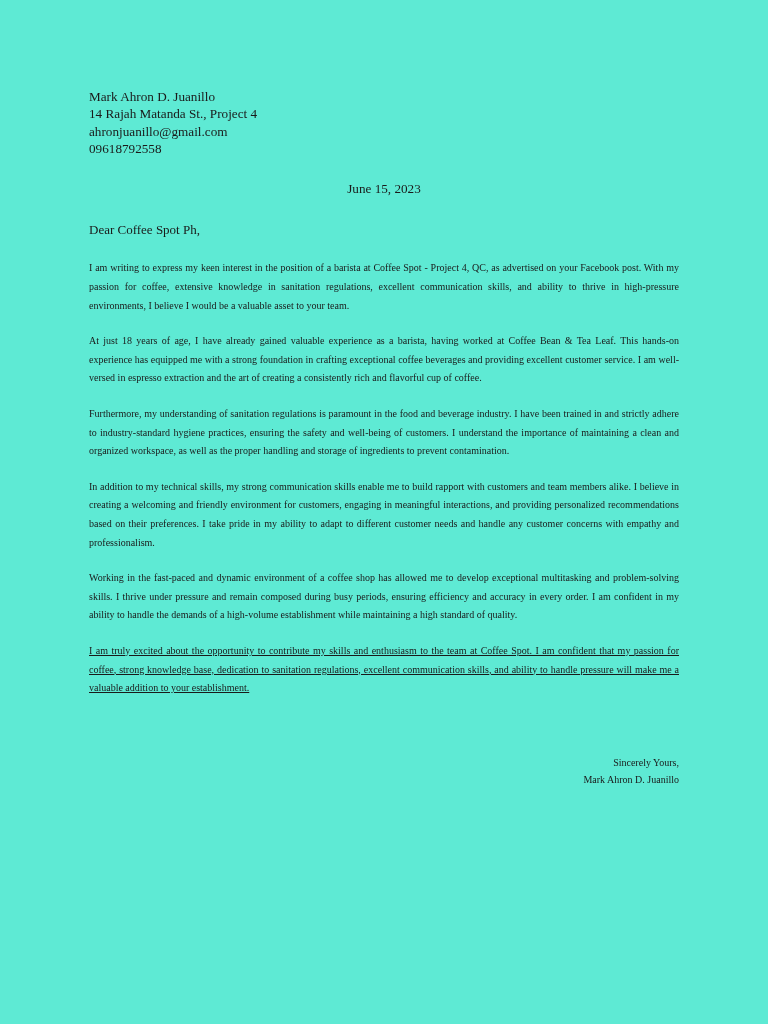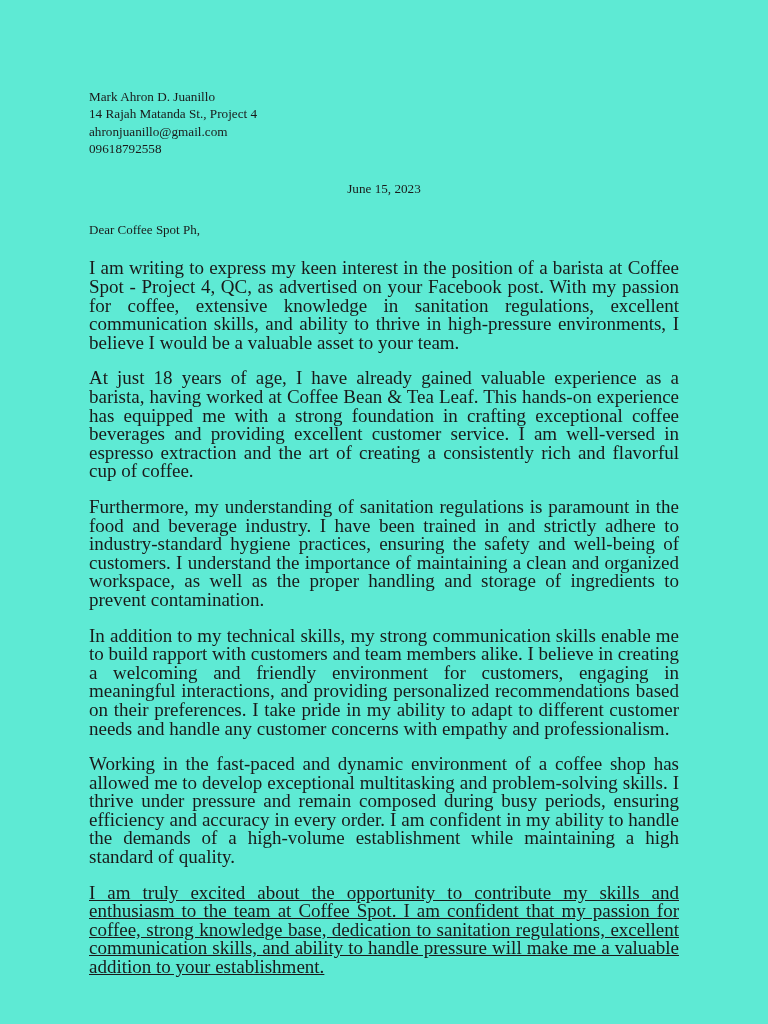--- a/index.html
+++ b/index.html
@@ -44,21 +44,21 @@
   .salutation {
     margin-top: 24px;
     font-size: 13px;
     line-height: 17.4px;
     text-align: left;
   }
   .body-paragraphs {
     margin-top: 21px;
   }
   .para {
-    font-size: 19px;
+    font-size: 10px;
     line-height: 18.6px;
     text-align: justify;
     text-justify: inter-word;
     margin: 0 0 17px 0;
   }
   .para:last-child {
     margin-bottom: 16px;
     text-decoration: underline;
   }
   .closing-block {

